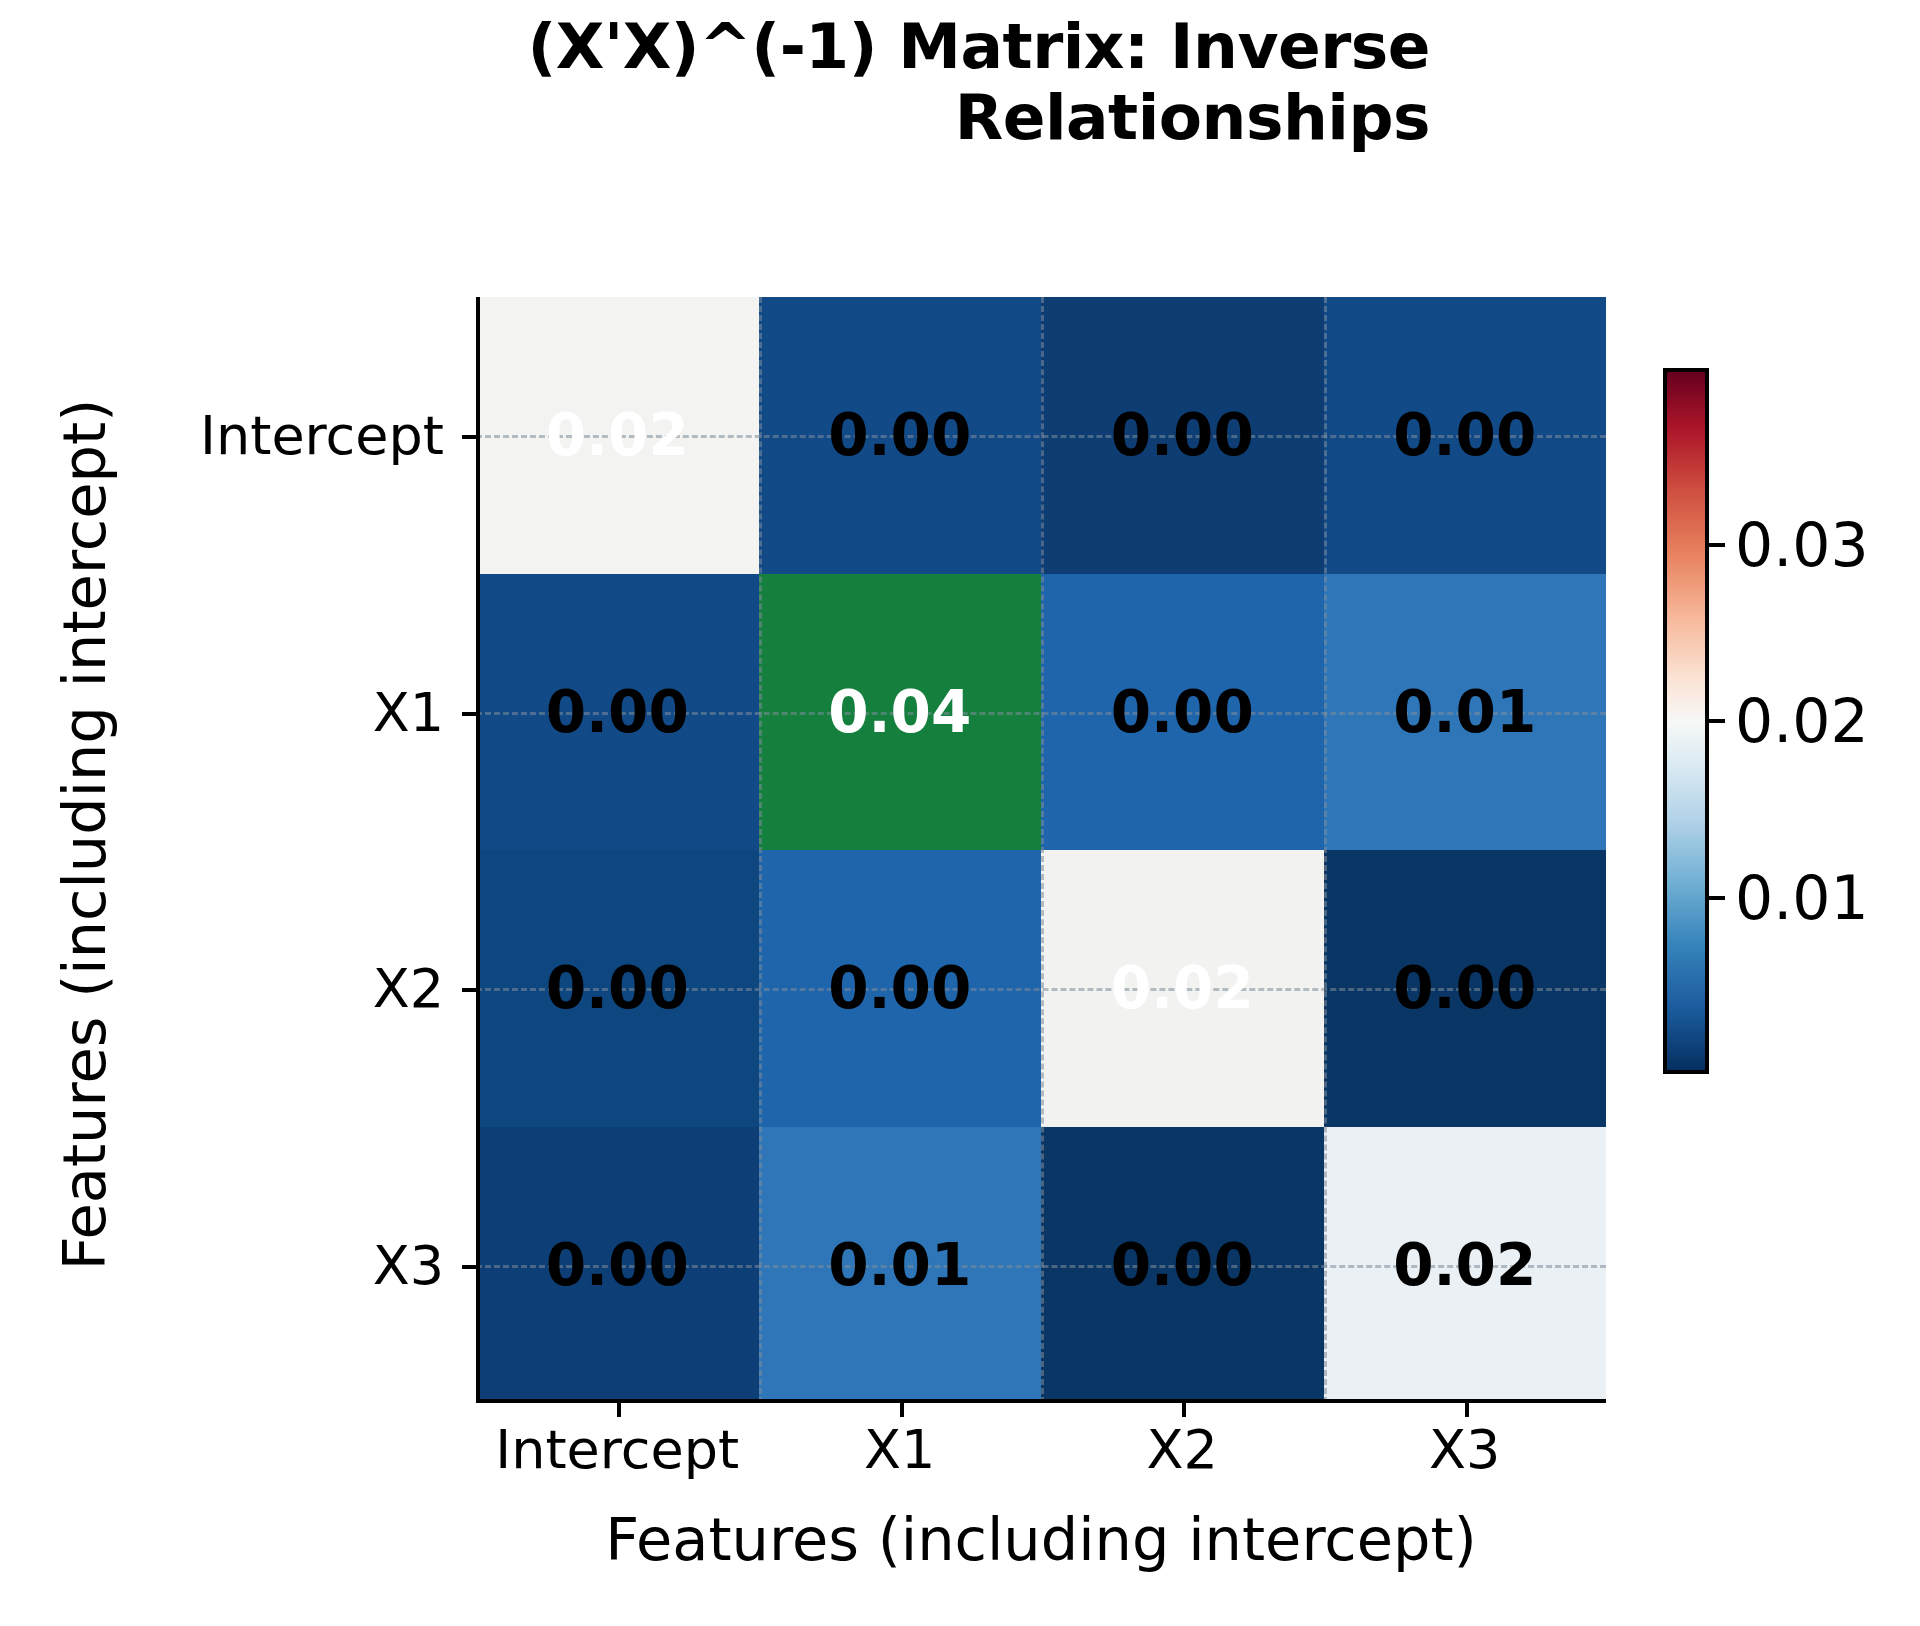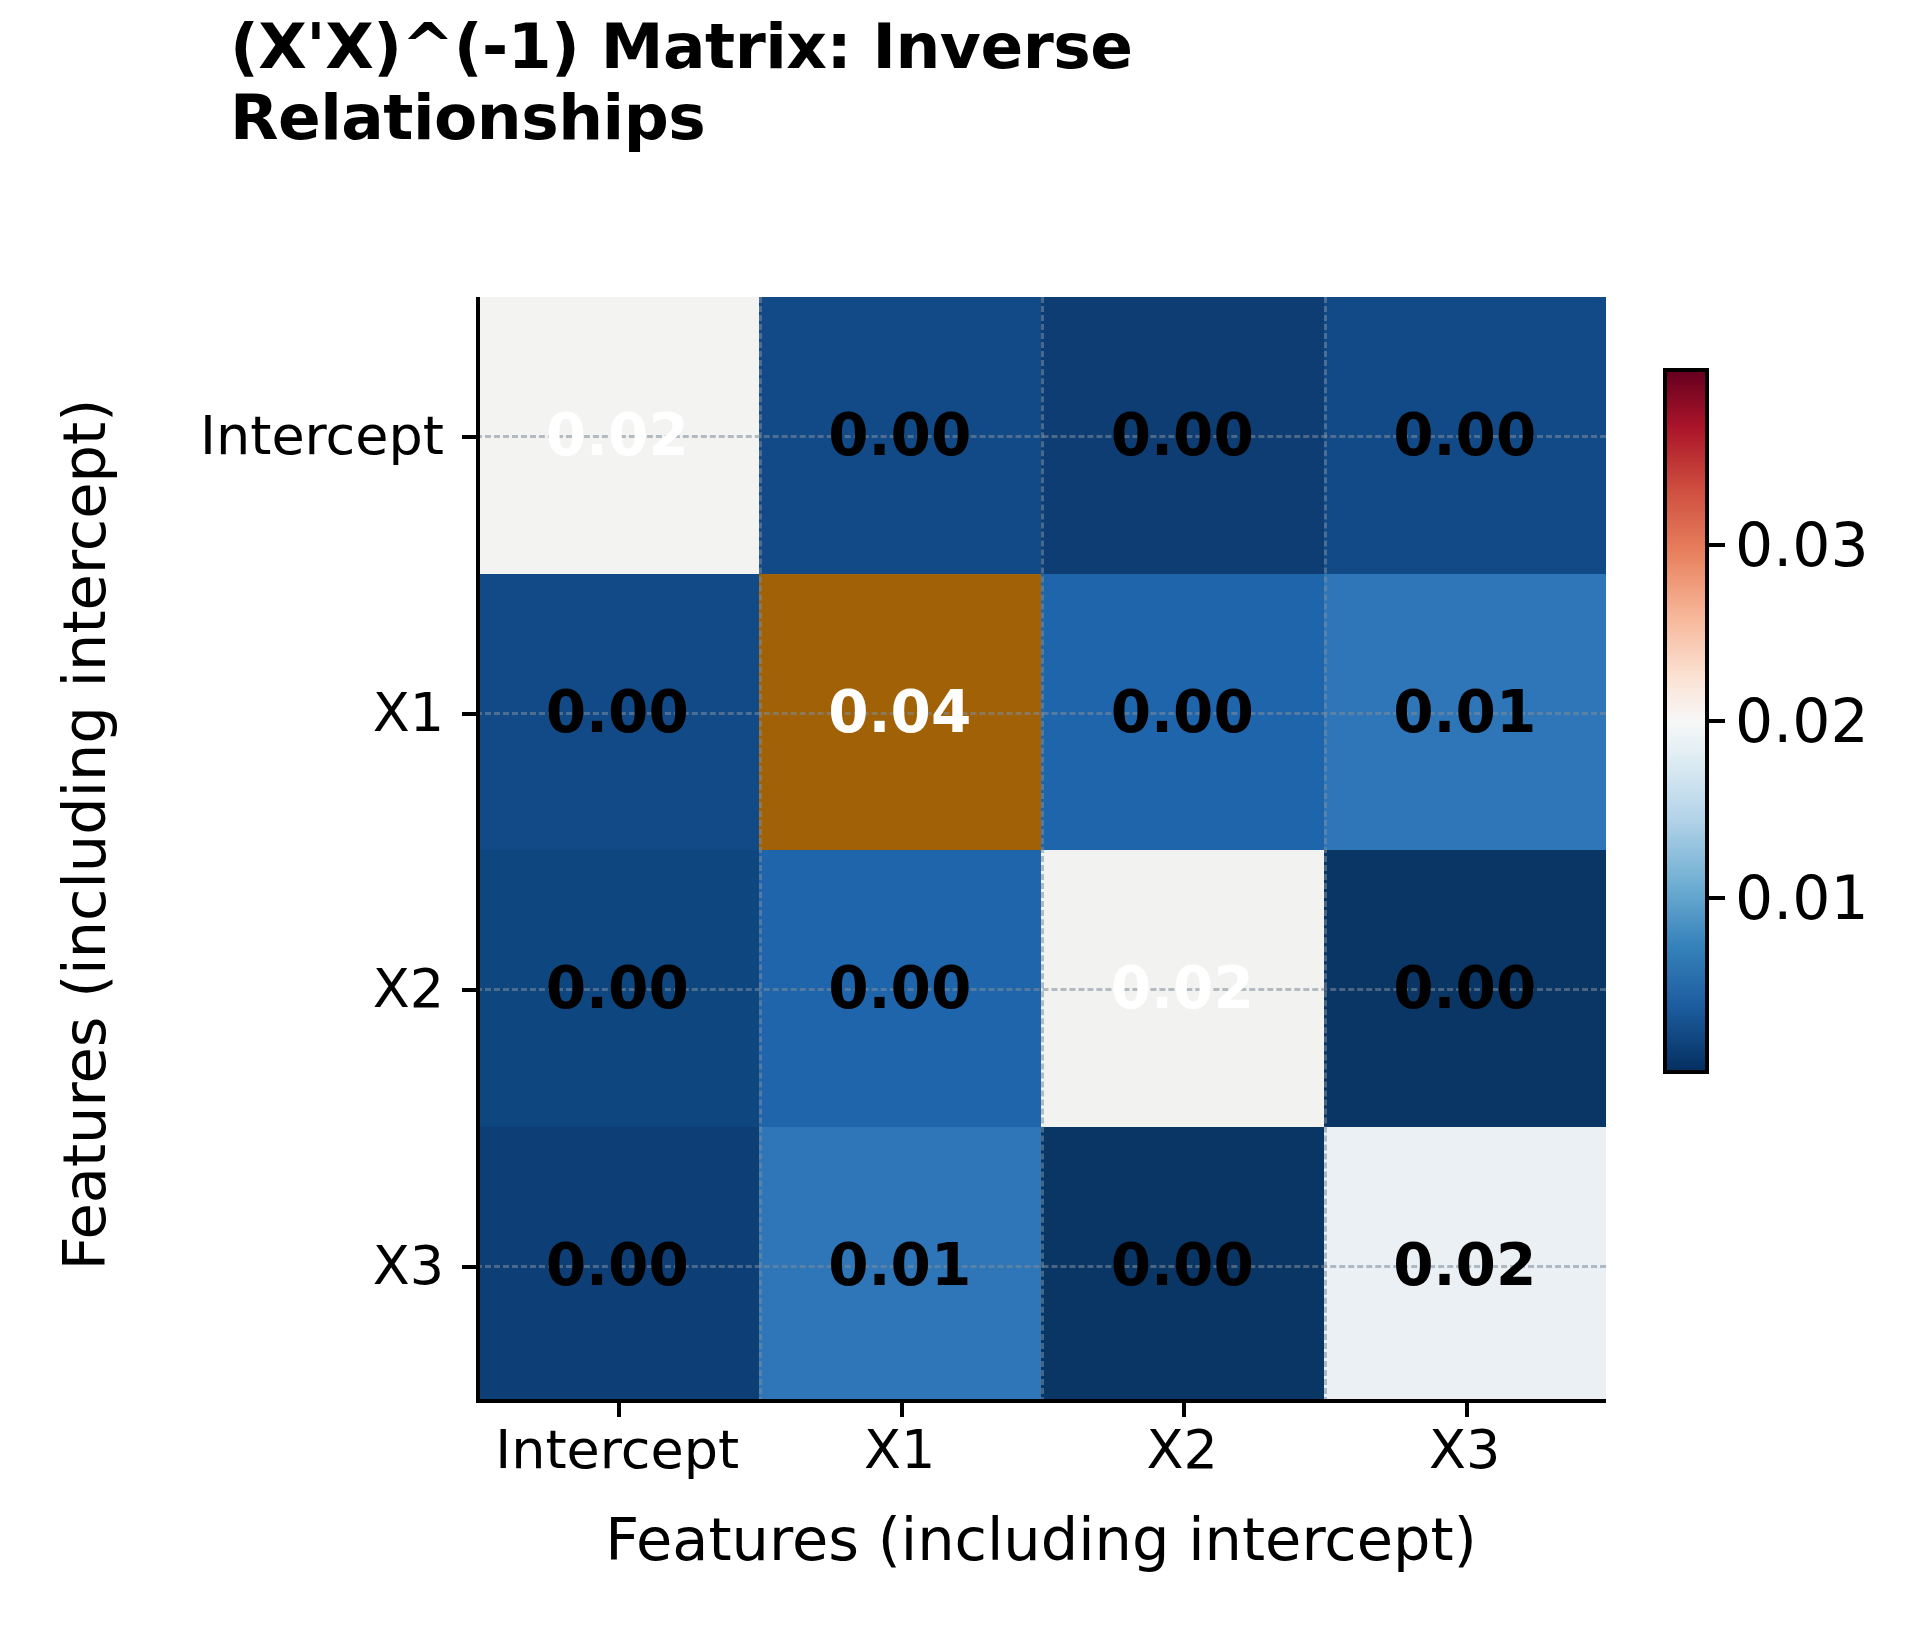--- a/index.html
+++ b/index.html
@@ -19,21 +19,21 @@
     height: 1626px;
     background: #ffffff;
   }
 
   
   #chart-title {
     position: absolute;
     left: 230px;
     top: 12px;
     width: 1200px;
-    text-align: left;
+    text-align: right;
     font-size: 63px;
     font-weight: bold;
     line-height: 1.12;
     color: #000000;
     letter-spacing: -0.5px;
     white-space: pre-line;
   }
 
   
   #plot-area {
@@ -218,21 +218,21 @@
         </div>
         <div class="hm-cell" style="background: rgb(13, 61, 115);">
           <span class="hm-value" style="color: rgb(0, 0, 0);">0.00</span>
         </div>
         <div class="hm-cell" style="background: rgb(17, 74, 135);">
           <span class="hm-value" style="color: rgb(0, 0, 0);">0.00</span>
         </div>
         <div class="hm-cell" style="background: rgb(17, 74, 135);">
           <span class="hm-value" style="color: rgb(0, 0, 0);">0.00</span>
         </div>
-        <div class="hm-cell" style="background: #a16207;">
+        <div class="hm-cell" style="background: #15803d;">
           <span class="hm-value" style="color: rgb(255, 255, 255);">0.04</span>
         </div>
         <div class="hm-cell" style="background: rgb(31, 101, 171);">
           <span class="hm-value" style="color: rgb(0, 0, 0);">0.00</span>
         </div>
         <div class="hm-cell" style="background: rgb(46, 118, 184);">
           <span class="hm-value" style="color: rgb(0, 0, 0);">0.01</span>
         </div>
         <div class="hm-cell" style="background: rgb(14, 70, 128);">
           <span class="hm-value" style="color: rgb(0, 0, 0);">0.00</span>

